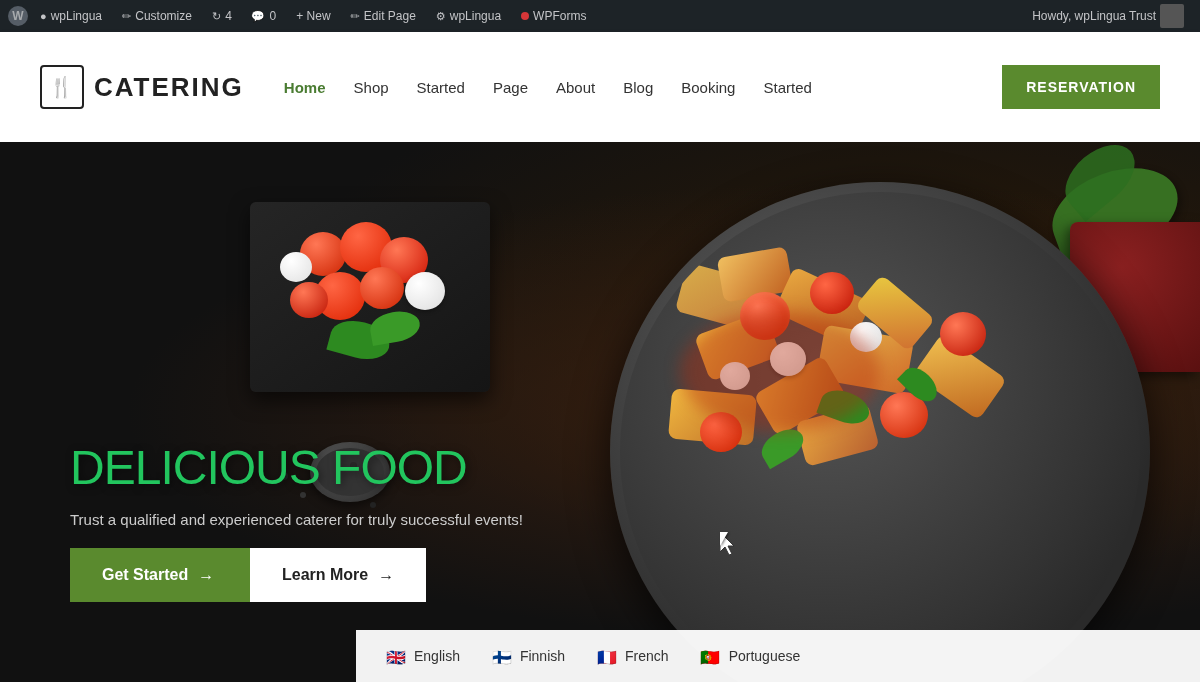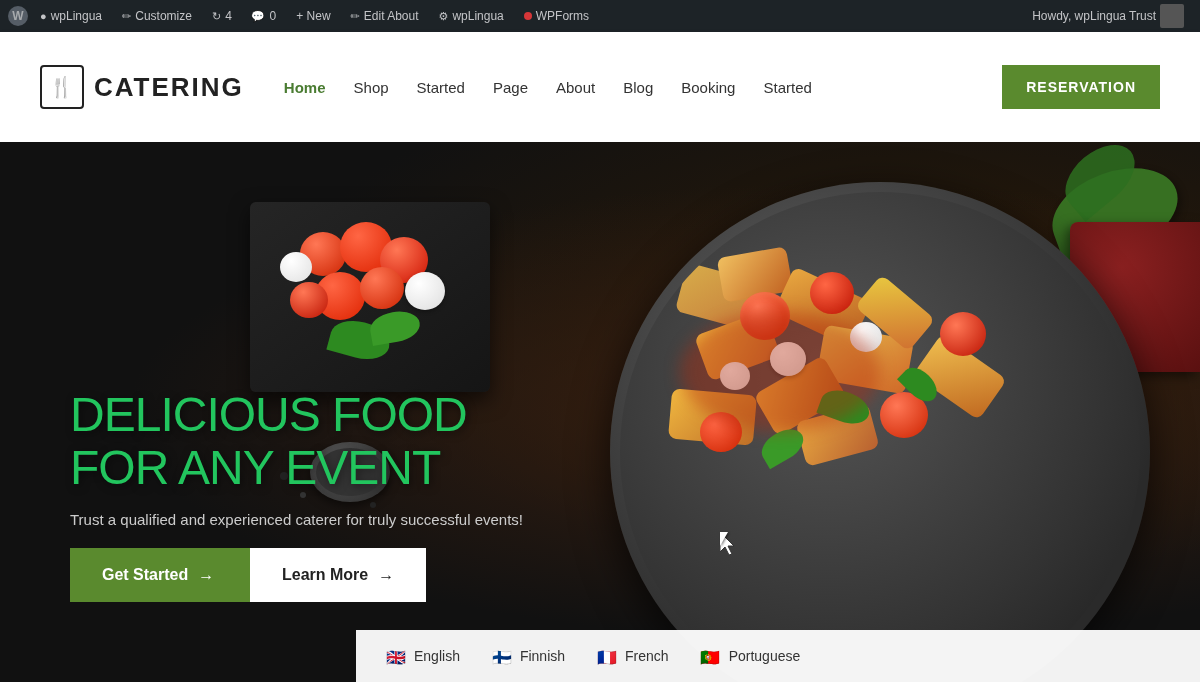--- a/index.html
+++ b/index.html
@@ -252,21 +252,21 @@
   </div>
   <div class="admin-bar-item">
     <span style="font-size:11px;">💬</span>
     <span>0</span>
   </div>
   <div class="admin-bar-item">
     <span>+ New</span>
   </div>
   <div class="admin-bar-item">
     <span style="font-size:11px;">✏</span>
-    <span>Edit About</span>
+    <span>Edit Page</span>
   </div>
   <div class="admin-bar-item">
     <span style="font-size:11px;">⚙</span>
     <span>wpLingua</span>
   </div>
   <div class="admin-bar-item">
     <span class="dot"></span>
     <span>WPForms</span>
   </div>
   <div class="admin-bar-right">
@@ -358,21 +358,20 @@
   </div>
 
   <div style="position:absolute;left:280px;top:330px;width:8px;height:8px;border-radius:50%;background:#222;"></div>
   <div style="position:absolute;left:300px;top:350px;width:6px;height:6px;border-radius:50%;background:#333;"></div>
   <div style="position:absolute;left:350px;top:320px;width:7px;height:7px;border-radius:50%;background:#2a2a2a;"></div>
   <div style="position:absolute;left:370px;top:360px;width:6px;height:6px;border-radius:50%;background:#222;"></div>
 
   <div class="hero-content">
     <h1 class="hero-title">
       <span>DELICIOUS FOOD</span><br>
-      <span>FOR ANY EVENT</span>
     </h1>
     <p class="hero-subtitle">Trust a qualified and experienced caterer for truly successful events!</p>
     <div class="hero-buttons">
       <button class="btn-get-started">
         <span>Get Started</span>
         <span class="arrow-icon">→</span>
       </button>
       <button class="btn-learn-more">
         <span>Learn More</span>
         <span class="arrow-icon">→</span>

